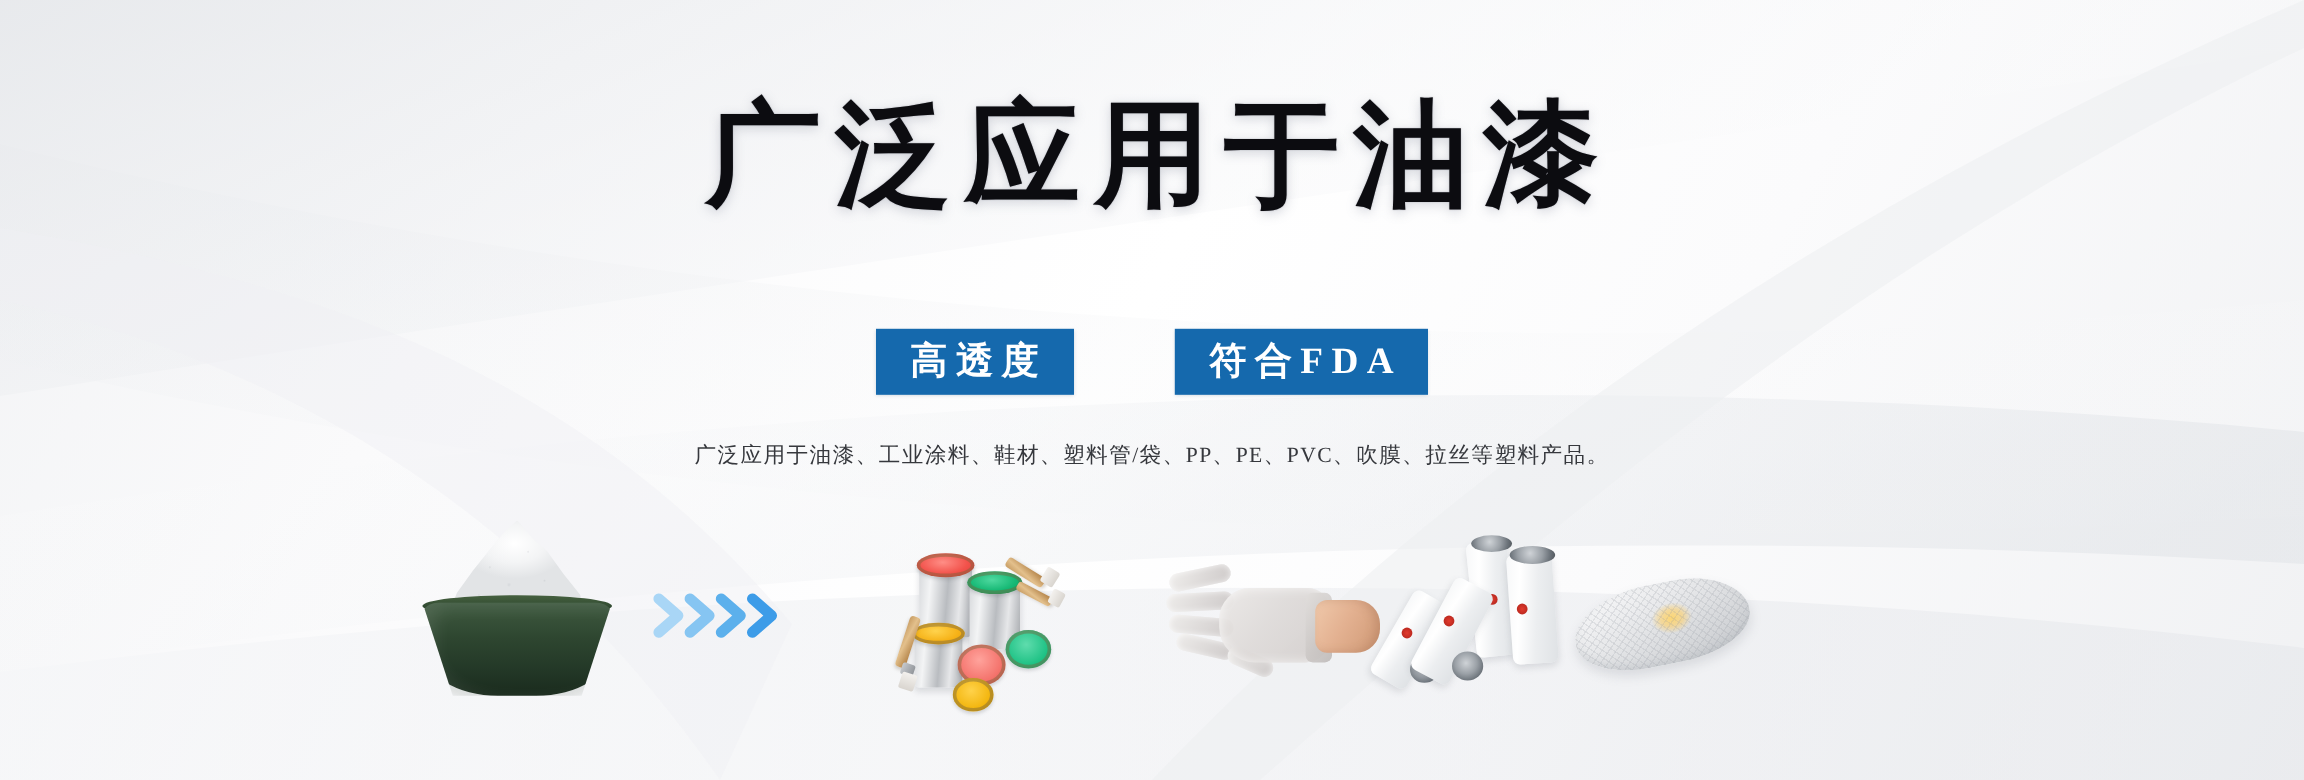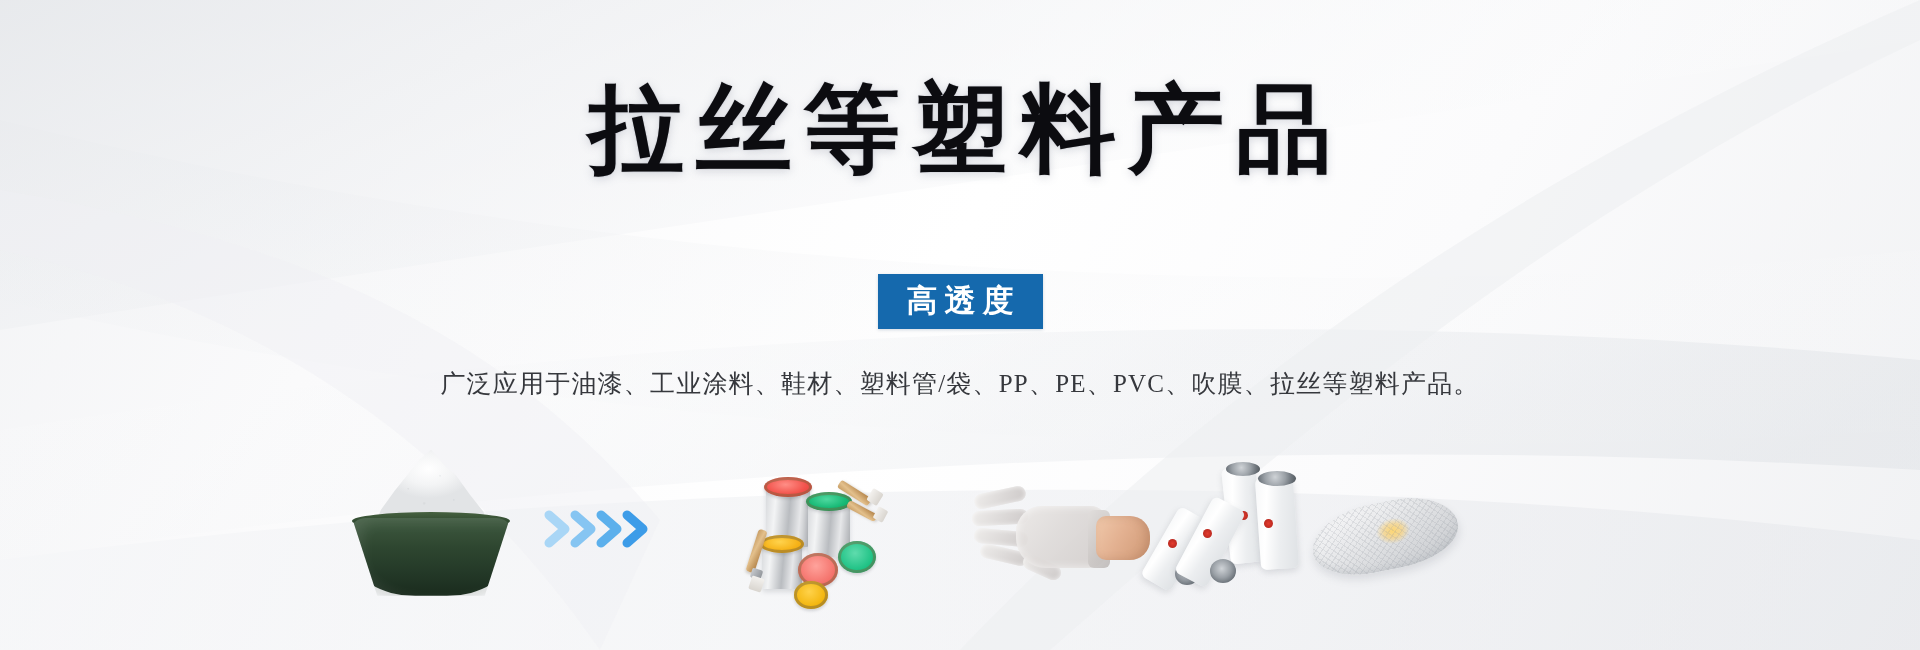--- a/index.html
+++ b/index.html
@@ -62,21 +62,21 @@
     padding: 8px 22px 9px 22px;
     line-height: 1.22;
     white-space: nowrap;
     font-family: "Liberation Serif", "DejaVu Serif", serif;
     box-shadow: 0 1px 3px rgba(10,50,90,0.18);
   }
 
   
   .desc {
     margin-top: 38px;
-    font-size: 25px;
+    font-size: 18px;
     letter-spacing: 1.2px;
     color: #36383d;
     white-space: nowrap;
     font-family: "Liberation Serif", "DejaVu Serif", serif;
   }
 
   
   .strip {
     margin-top: 22px;
     width: 1920px;
@@ -274,24 +274,25 @@
     <path d="M0,0 L1920,0 L1920,40 C1400,120 760,210 0,330 Z" fill="url(#g1)"></path>
     <path d="M0,120 C520,250 1180,320 1920,250 L1920,430 C1200,470 560,430 0,300 Z" fill="url(#g3)" opacity="0.55"></path>
     <path d="M0,430 C620,330 1300,300 1920,360 L1920,470 C1260,430 620,470 0,560 Z" fill="url(#g2)" opacity="0.6"></path>
     <path d="M0,560 C700,470 1350,470 1920,540 L1920,650 L0,650 Z" fill="url(#g4)" opacity="0.65"></path>
     <path d="M1050,650 C1300,430 1560,210 1920,40 L1920,0 C1480,190 1180,420 960,650 Z" fill="#eceef1" opacity="0.55"></path>
     <path d="M0,190 C300,240 500,330 660,520 L600,650 C440,420 230,300 0,250 Z" fill="#eff0f3" opacity="0.45"></path>
   </svg>
 
   <div class="content">
 
-    <h1 class="title">拉丝等塑料产品</h1>
+    <h1 class="title">广泛应用于油漆</h1>
 
     <div class="badges">
       <span class="badge">高透度</span>
+      <span class="badge">符合FDA</span>
     </div>
 
     <p class="desc">广泛应用于油漆、工业涂料、鞋材、塑料管/袋、PP、PE、PVC、吹膜、拉丝等塑料产品。</p>
 
     <div class="strip">
       <div class="strip-inner">
 
         <div class="slot bowl-wrap">
           <div class="powder"></div>
           <div class="powder-tex"></div>

